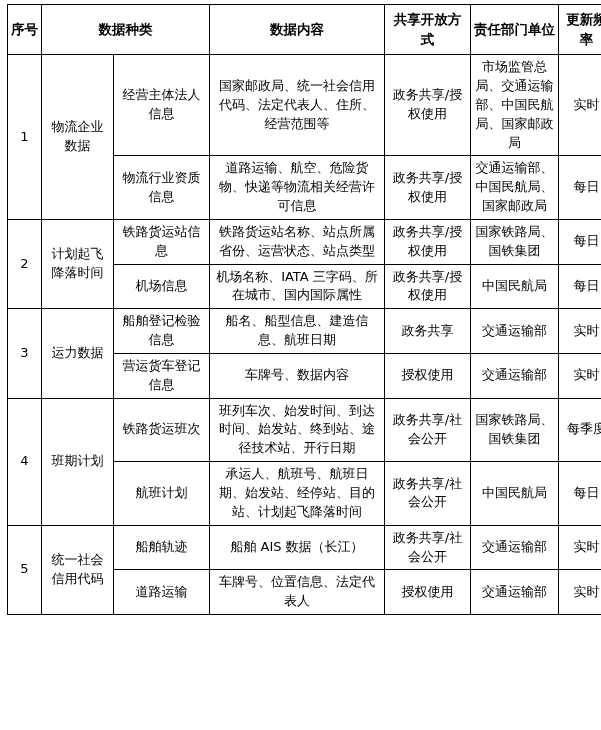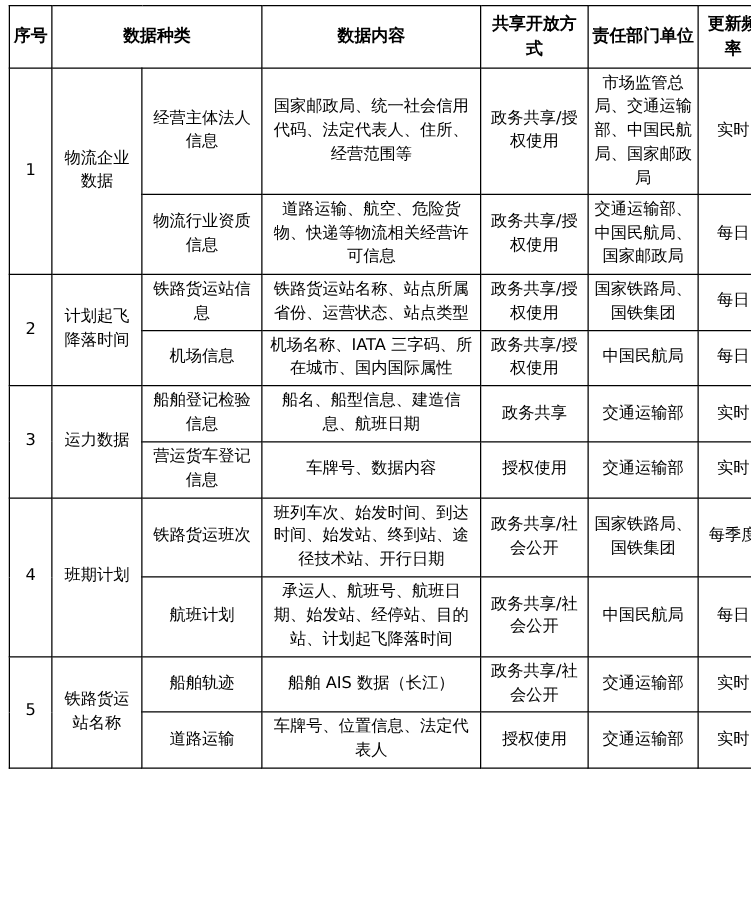--- a/index.html
+++ b/index.html
@@ -143,21 +143,21 @@
       <tr>
         <td>航班计划</td>
         <td class="cell-content">承运人、航班号、航班日期、始发站、经停站、目的站、计划起飞降落时间</td>
         <td>政务共享/社会公开</td>
         <td>中国民航局</td>
         <td>每日</td>
       </tr>
 
       <tr>
         <td rowspan="2">5</td>
-        <td rowspan="2">铁路货运站名称</td>
+        <td rowspan="2">统一社会信用代码</td>
         <td>船舶轨迹</td>
         <td class="cell-content">船舶 AIS 数据（长江）</td>
         <td>政务共享/社会公开</td>
         <td>交通运输部</td>
         <td>实时</td>
       </tr>
       <tr>
         <td>道路运输</td>
         <td class="cell-content">车牌号、位置信息、法定代表人</td>
         <td>授权使用</td>

